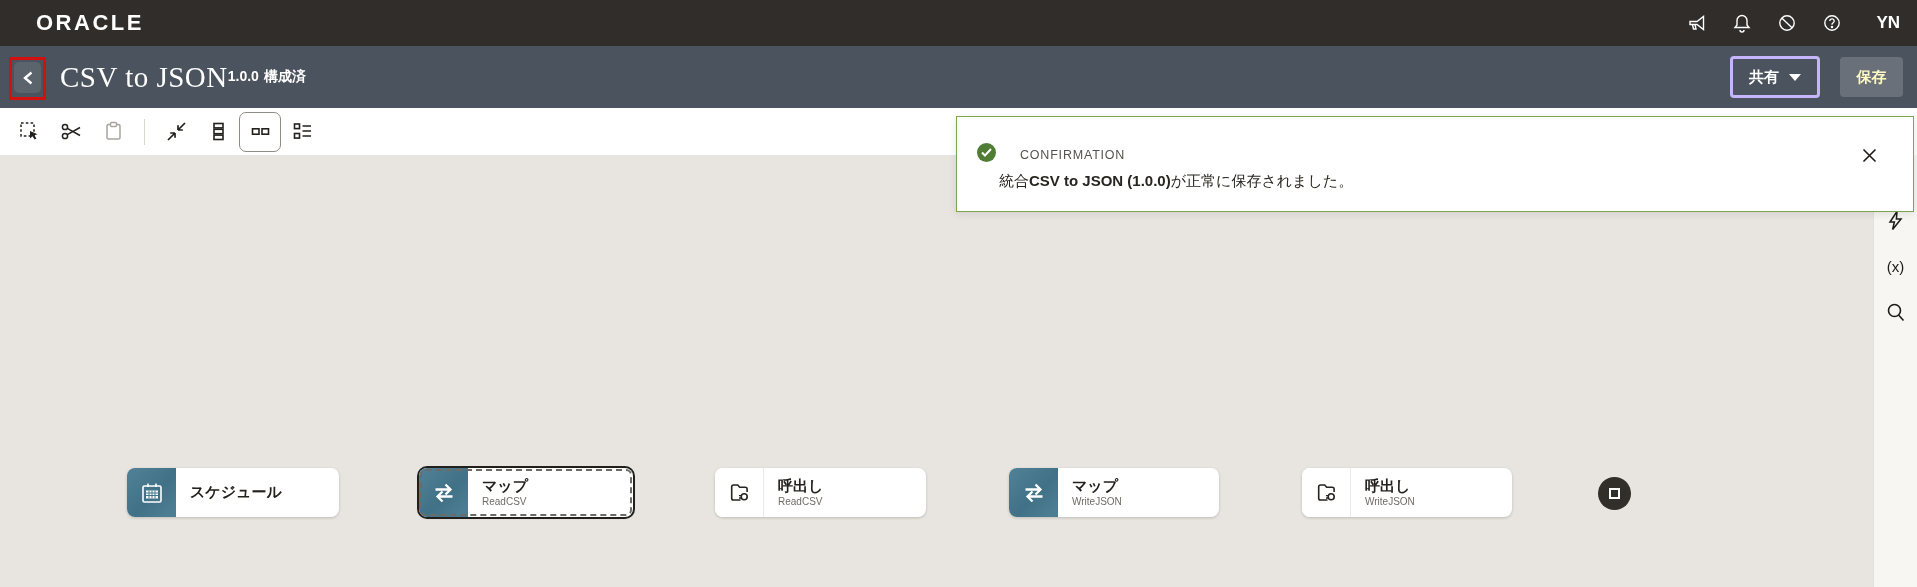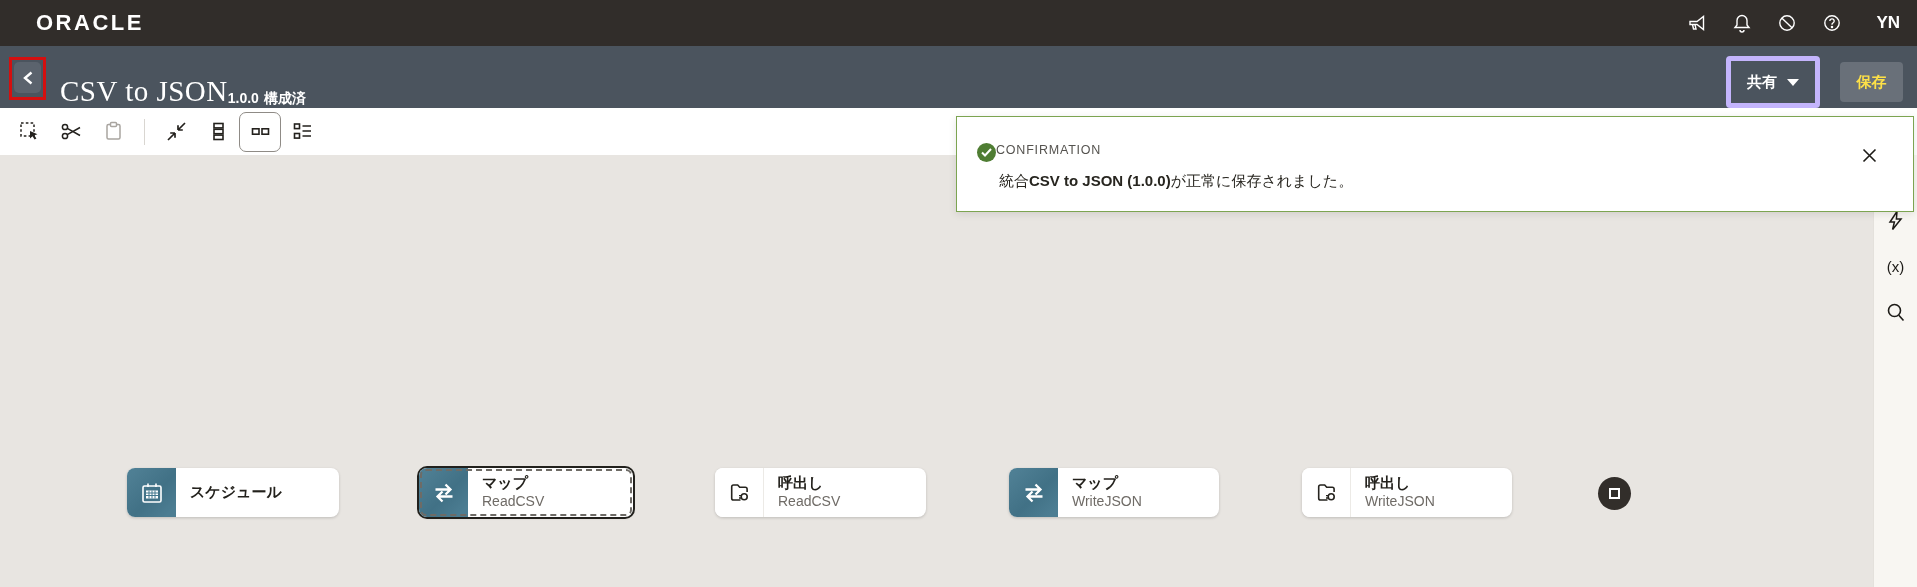--- a/index.html
+++ b/index.html
@@ -13,40 +13,40 @@
            margin-left:36px; }
   .topbar-right { margin-left:auto; display:flex; align-items:center; gap:23px;
                   padding-right:17px; }
   .tb-icon { width:22px; height:22px; color:#fff; display:flex; align-items:center;
              justify-content:center; cursor:pointer; }
   .tb-icon svg { width:20px; height:20px; }
   .user-initials { color:#fff; font-weight:700; font-size:17px; margin-left:10px; cursor:pointer; }
 
   
   .header { position:absolute; left:0; top:46px; width:1917px; height:62px;
-            background:#4b545e; display:flex; align-items:flex-end; }
+            background:#4b545e; display:flex; align-items:center; }
   .back-btn { position:absolute; left:14px; top:16px; width:27px; height:31px;
               background:#5b636d; border:none; border-radius:5px; color:#fff;
               display:flex; align-items:center; justify-content:center; cursor:pointer; }
   .back-btn svg { width:12px; height:14px; }
   .annotation-box { position:absolute; left:9px; top:11px; width:37px; height:43px;
                     border:3px solid #d40f0f; pointer-events:none; z-index:5; }
   .page-title { font-family:"Liberation Serif","DejaVu Serif",serif; color:#fff;
                 font-size:29px; margin-left:60px; letter-spacing:.5px; }
   .version-chip { color:#fff; font-size:14px; font-weight:600; }
   .version-chip .status { margin-left:5px; }
   .header-right { margin-left:auto; display:flex; align-items:center; gap:20px; padding-right:14px; }
-  .share-btn { height:52px; min-width:90px; background:transparent; border:5px solid #c4b5fd;
+  .share-btn { height:42px; min-width:90px; background:transparent; border:3px solid #c4b5fd;
                border-radius:4px; color:#fff; font-weight:700; font-size:15px;
                display:flex; align-items:center; justify-content:center; gap:10px;
                padding:0 16px; cursor:pointer; font-family:inherit; }
   .caret-down { width:0; height:0; border-left:6px solid transparent;
                 border-right:6px solid transparent; border-top:7px solid #fff; }
   .save-btn { height:40px; width:63px; background:#697079; border:none; border-radius:4px;
-              color:#fde047; font-weight:700; font-size:15px; cursor:default; font-family:inherit; }
+              color:#fef9c3; font-weight:700; font-size:15px; cursor:default; font-family:inherit; }
 
   
   .toolbar { position:absolute; left:0; top:108px; width:1917px; height:47px;
              background:#ffffff; display:flex; align-items:center; padding-left:8px; }
   .tool-btn { width:42px; height:40px; background:transparent; border:none; display:flex;
               align-items:center; justify-content:center; color:#23211d; cursor:pointer; }
   .tool-btn svg { width:23px; height:23px; }
   .tool-btn.disabled { color:#a9a5a0; cursor:default; }
   .tool-btn.active { border:1px solid #8f8b86; border-radius:7px; background:#fff; }
   .tool-sep { width:1px; height:26px; background:#d9d6d1; margin:0 10px; }
@@ -62,21 +62,21 @@
   .rail-btn { width:28px; height:26px; background:transparent; border:none; color:#1d1b17;
               display:flex; align-items:center; justify-content:center; cursor:pointer;
               font-family:inherit; }
   .rail-btn svg { width:19px; height:21px; }
   .rail-var { font-size:15px; color:#1d1b17; }
 
   
   .toast { position:absolute; left:956px; top:116px; width:958px; height:96px;
            background:#fff; border:1px solid #7ca451; box-shadow:0 2px 8px rgba(0,0,0,.10);
            z-index:50; padding:26px 26px 0 20px; }
-  .toast-row1 { display:flex; align-items:flex-start; gap:0; }
+  .toast-row1 { display:flex; align-items:flex-end; gap:24px; }
   .toast-check { width:19px; height:19px; border-radius:50%; background:#4f7d33;
                  display:flex; align-items:center; justify-content:center; flex:none; }
   .toast-check svg { width:11px; height:9px; }
   .toast-label { font-size:12.5px; color:#55534f; letter-spacing:.8px; }
   .toast-msg { margin-left:22px; margin-top:10px; font-size:15px; color:#27251f; }
   .toast-msg b { font-weight:700; }
   .toast-close { position:absolute; right:34px; top:28px; width:20px; height:20px;
                  background:transparent; border:none; color:#1d1b17; cursor:pointer;
                  display:flex; align-items:center; justify-content:center; }
   .toast-close svg { width:15px; height:15px; }
@@ -88,21 +88,21 @@
   .node-icon { width:49px; flex:none; border-radius:8px 0 0 8px; display:flex;
                align-items:center; justify-content:center; }
   .node-icon.teal { background:#45788e;
         background-image:linear-gradient(135deg, rgba(255,255,255,.05) 10%, rgba(0,0,0,.06) 55%, rgba(255,255,255,.04) 90%); }
   .node-icon.teal svg { width:26px; height:26px; color:#fff; }
   .node-icon.plain { background:#fff; border-right:1px solid #eceae6; }
   .node-icon.plain svg { width:25px; height:25px; color:#26241f; }
   .node-text { display:flex; flex-direction:column; justify-content:center;
                padding-left:14px; line-height:1.25; }
   .node-title { font-size:15px; font-weight:700; color:#23211c; }
-  .node-sub { font-size:14px; color:#6f6b66; }
+  .node-sub { font-size:10px; color:#6f6b66; }
   .node.selected { box-shadow:0 0 0 2px #21201c, 0 1px 3px rgba(0,0,0,.2); }
   .node.selected::after { content:""; position:absolute; inset:1px; border:2px dashed #6e6b66;
                           border-radius:6px; pointer-events:none; }
   .end-node { position:absolute; width:33px; height:33px; border-radius:50%;
               background:#322e2a; display:flex; align-items:center; justify-content:center;
               cursor:pointer; }
   .end-node .sq { width:11px; height:11px; border:2px solid #fff; background:#322e2a; }
 </style>
 </head>
 <body>

